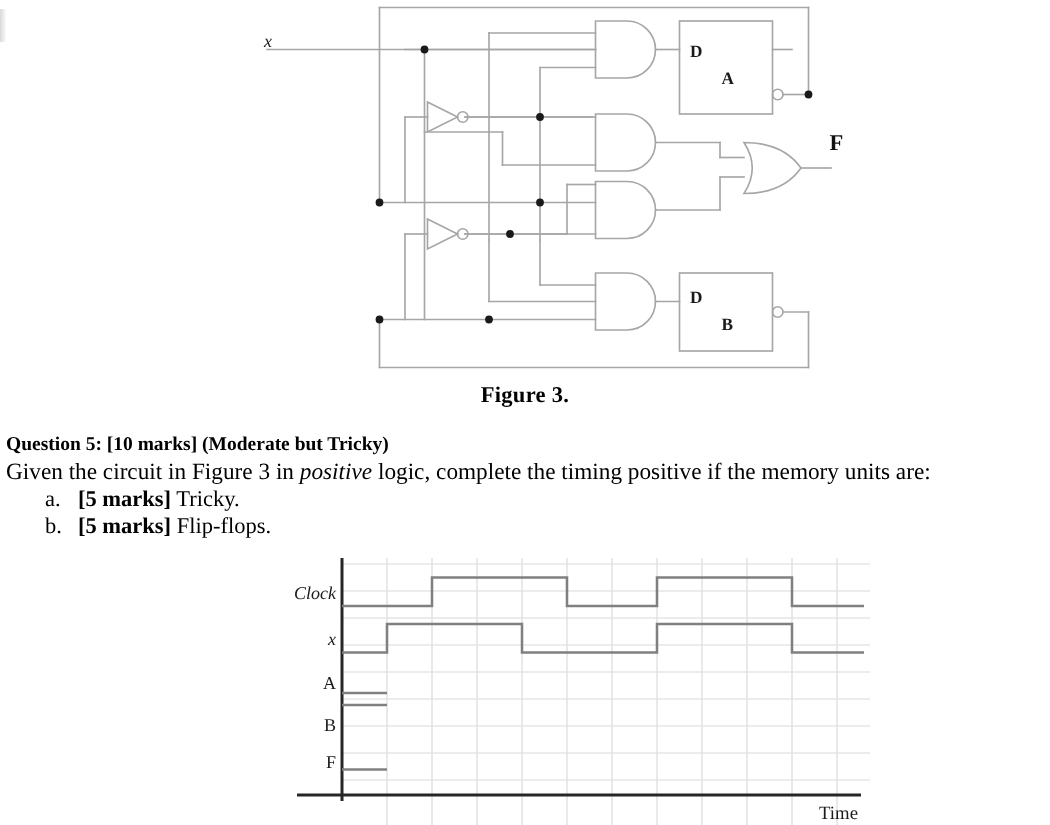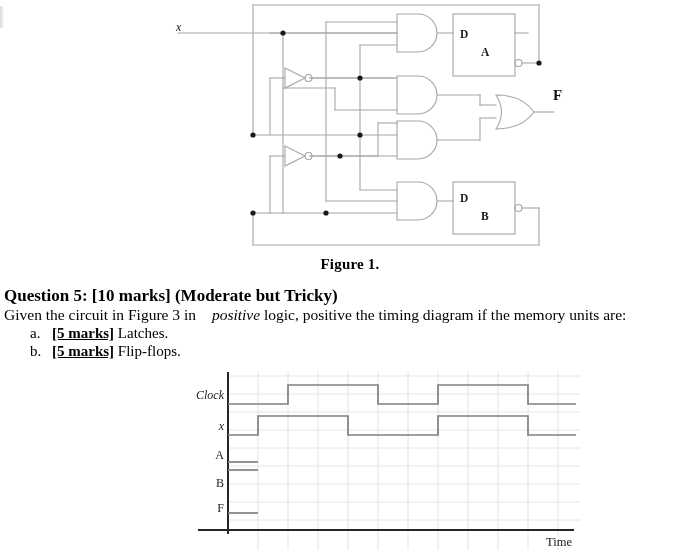--- a/index.html
+++ b/index.html
@@ -49,49 +49,49 @@
 
   
   #question-block {
     position: absolute;
     left: 4px;
     top: 286px;
     width: 692px;
   }
   #question-heading {
     font-weight: bold;
-    font-size: 17px;
+    font-size: 13px;
     line-height: 19px;
     white-space: nowrap;
   }
   #question-prompt {
     font-size: 15.5px;
     line-height: 19px;
     white-space: nowrap;
   }
-  #question-prompt .em { font-style: italic; margin-left: 12px; }
+  #question-prompt .em { font-style: italic; }
 
   #question-list {
     margin: 0;
     padding: 0;
     list-style: none;
     font-size: 15px;
     line-height: 18px;
   }
   #question-list li {
     position: relative;
     padding-left: 48px;
     white-space: nowrap;
   }
   #question-list li .marker {
     position: absolute;
     left: 26px;
     top: 0;
   }
-  #question-list li .marks { font-weight: bold; text-decoration: underline; }
+  #question-list li .marks { font-weight: bold; }
 
   
   #timing-diagram {
     position: absolute;
     left: 180px;
     top: 372px;
     width: 400px;
     height: 178px;
     text-decoration: underline;
   }
@@ -212,27 +212,27 @@
     <text x="383" y="100" font-family="Liberation Serif, serif" font-size="15" font-weight="bold" fill="#111">F</text>
 
     <text x="290" y="38" font-family="Liberation Serif, serif" font-size="11.5" font-weight="bold" fill="#1a1a1a">D</text>
     <text x="311" y="56" font-family="Liberation Serif, serif" font-size="11.5" font-weight="bold" fill="#1a1a1a">A</text>
 
     <text x="290" y="202" font-family="Liberation Serif, serif" font-size="11.5" font-weight="bold" fill="#1a1a1a">D</text>
     <text x="311" y="220" font-family="Liberation Serif, serif" font-size="11.5" font-weight="bold" fill="#1a1a1a">B</text>
   </svg>
 </div>
 
-<div id="figure-caption">Figure 1.</div>
+<div id="figure-caption">Figure 3.</div>
 
 <div id="question-block">
   <div id="question-heading">Question 5: [10 marks] (Moderate but Tricky)</div>
-  <div id="question-prompt"><span>Given the circuit in Figure 3 in </span><span class="em">positive</span><span> logic, positive the timing diagram if the memory units are:</span></div>
+  <div id="question-prompt"><span>Given the circuit in Figure 3 in </span><span class="em">positive</span><span> logic, complete the timing positive if the memory units are:</span></div>
   <ul id="question-list">
-    <li><span class="marker">a.</span><span class="marks">[5 marks]</span><span> Latches.</span></li>
+    <li><span class="marker">a.</span><span class="marks">[5 marks]</span><span> Tricky.</span></li>
     <li><span class="marker">b.</span><span class="marks">[5 marks]</span><span> Flip-flops.</span></li>
   </ul>
 </div>
 
 <div id="timing-diagram">
   <svg width="400" height="178" viewBox="0 0 400 178" xmlns="http://www.w3.org/2000/svg">
 
     <g stroke="#e6e6ea" stroke-width="1">
       <path d="M48 4 H400"></path>
       <path d="M48 22 H400"></path>

